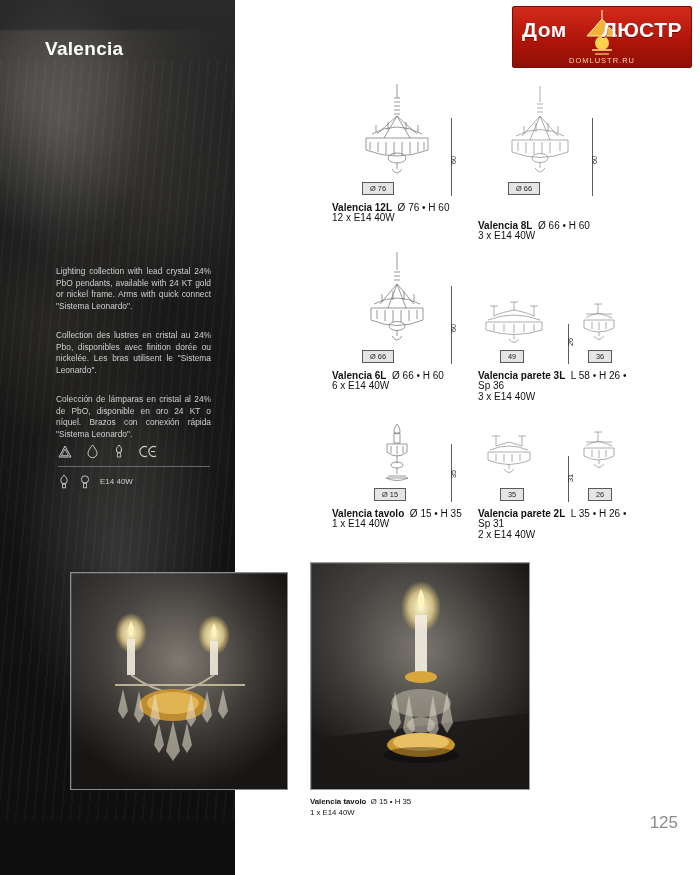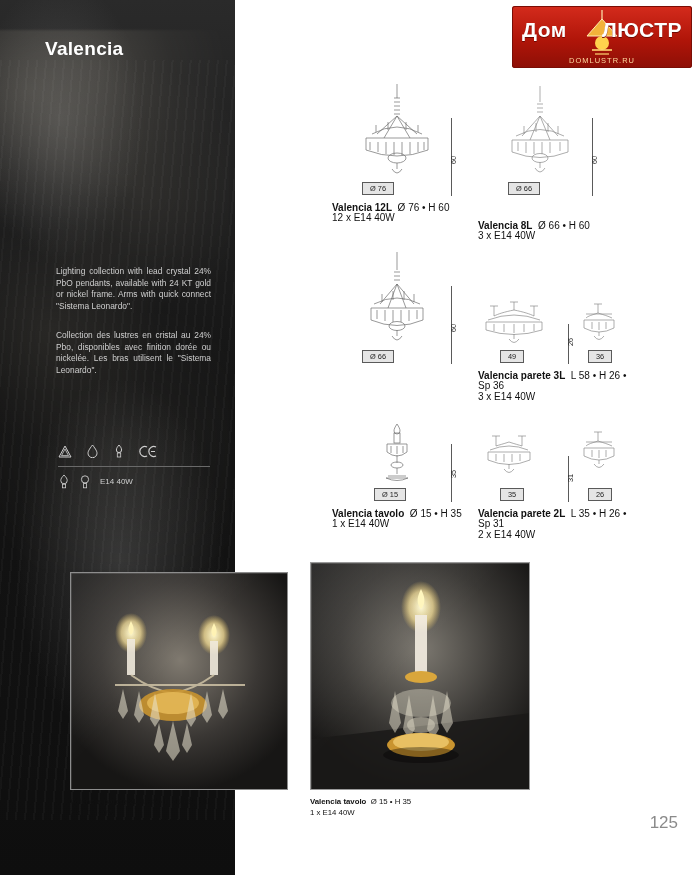--- a/index.html
+++ b/index.html
@@ -162,20 +162,21 @@
 
   <div class="left-col">
     <div class="ghost"></div>
     <div class="shimmer"></div>
   </div>
 
   <div class="title">Valencia</div>
 
   <div class="desc d2">Lighting collection with lead crystal 24% PbO pendants, available with 24 KT gold or nickel frame. Arms with quick connect "Sistema Leonardo".</div>
   <div class="desc d3">Collection des lustres en cristal au 24% Pbo, disponibles avec finition dorée ou nickelée.  Les bras utilisent le  "Sistema Leonardo".</div>
+  <div class="desc d4">Colección de lámparas en cristal al 24% de PbO, disponible en oro 24 KT o níquel. Brazos con conexión rápida "Sistema Leonardo".</div>
 
   <div class="symbols">
     <div class="sym-line">
       <span class="ico">
         <svg width="14" height="13" viewBox="0 0 14 13">
             <polygon points="7,1 13,12 1,12" fill="none" stroke="#cfcfcf" stroke-width="1"></polygon>
             <polygon points="7,4 10.5,10.6 3.5,10.6" fill="none" stroke="#cfcfcf" stroke-width=".8"></polygon>
           </svg>
       </span>
       <span class="ico">
@@ -311,20 +312,25 @@
           <path d="M65 80 v6"></path>
           <path d="M60 86 q5 8 10 0"></path>
         </g>
       </svg>
     </div>
     <div style="position:relative; height:14px;">
       <span class="dimbox" style="position:absolute; left:30px; top:0;">Ø 66</span>
       <span class="vline" style="left:119px; top:-64px; height:78px;"></span>
       <span class="vlabel" style="left:117px; top:-18px;">60</span>
     </div>
+    <div class="cap" style="margin-top:7px;">
+      <b>Valencia 6L</b>
+      &nbsp;<span>Ø 66 • H 60</span><br>
+      <span>6 x E14 40W</span>
+    </div>
   </div>
 
   <div class="prod" style="left:478px; top:290px; width:160px;">
     <div class="art" style="height:60px;">
       <svg width="160" height="60" viewBox="0 0 160 60">
         <g stroke="#8a8a8a" fill="none" stroke-width=".7">
 
           <path d="M16 16 v10 M36 12 v8 M56 16 v10"></path>
           <path d="M12 16 h8 M32 12 h8 M52 16 h8"></path>
           <path d="M36 20 C26 22 20 24 16 26 M36 20 C46 22 52 24 56 26"></path>

